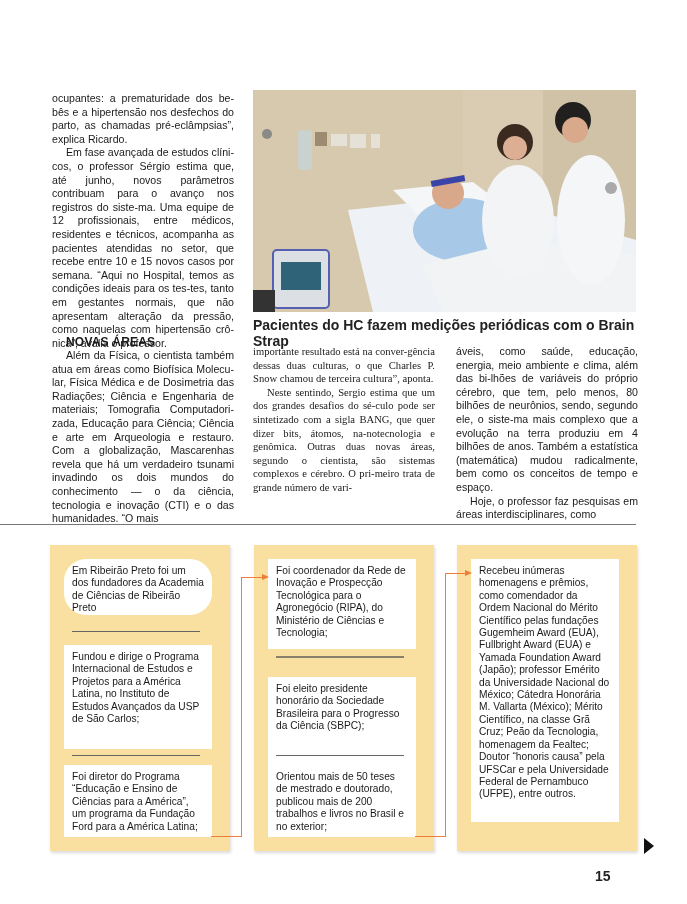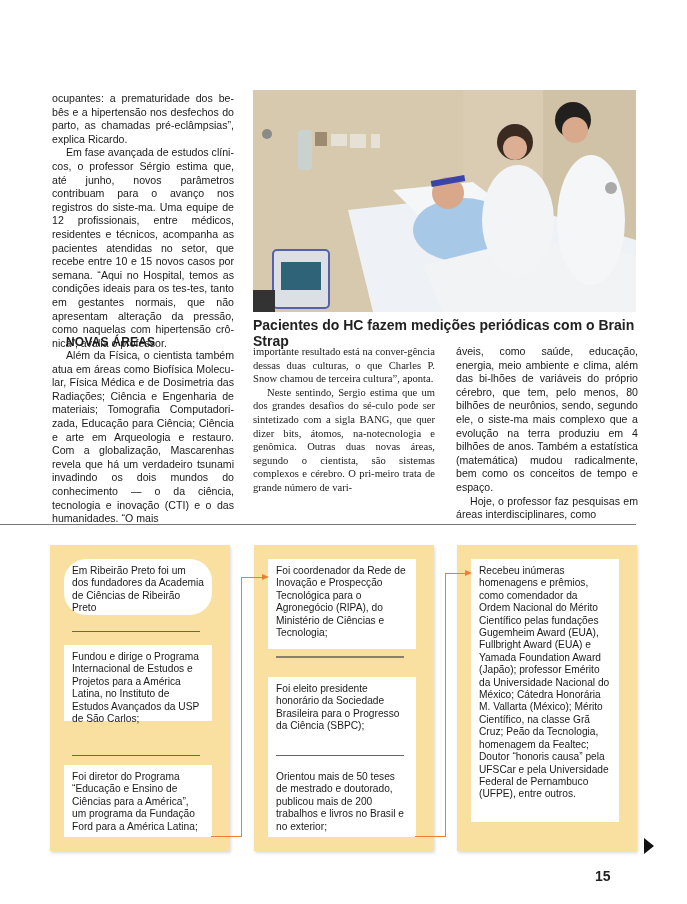--- a/index.html
+++ b/index.html
@@ -96,21 +96,21 @@
 <div id="col3" class="col">
   <p>áveis, como saúde, educação, energia, meio ambiente e clima, além das bi-lhões de variáveis do próprio cérebro, que tem, pelo menos, 80 bilhões de neurônios, sendo, segundo ele, o siste-ma mais complexo que a evolução na terra produziu em 4 bilhões de anos. Também a estatística (matemática) mudou radicalmente, bem como os conceitos de tempo e espaço.</p>
   <p class="indent">Hoje, o professor faz pesquisas em áreas interdisciplinares, como</p>
 </div>
 
 <div class="divider"></div>
 
 <div id="panel1" class="panel">
   <div class="card" style="top:14px; height:56px;border-radius:22px;">Em Ribeirão Preto foi um dos fundadores da Academia de Ciências de Ribeirão Preto</div>
   <div class="sep" style="top:86px;"></div>
-  <div class="card" style="top:100px; height:76px;">Fundou e dirige o Programa Internacional de Estudos e Projetos para a América Latina, no Instituto de Estudos Avançados da USP de São Carlos;</div>
+  <div class="card" style="top:100px; height:104px;">Fundou e dirige o Programa Internacional de Estudos e Projetos para a América Latina, no Instituto de Estudos Avançados da USP de São Carlos;</div>
   <div class="sep" style="top:210px;"></div>
   <div class="card" style="top:220px; height:72px;">Foi diretor do Programa “Educação e Ensino de Ciências para a América”, um programa da Fundação Ford para a América Latina;</div>
 </div>
 
 <div id="panel2" class="panel">
   <div class="card" style="top:14px; height:90px;">Foi coordenador da Rede de Inovação e Prospecção Tecnológica para o Agronegócio (RIPA), do Ministério de Ciências e Tecnologia;</div>
   <div class="sep" style="top:111px; height:2px; background:#8a7f6a;"></div>
   <div class="card" style="top:132px; height:92px;">Foi eleito presidente honorário da Sociedade Brasileira para o Progresso da Ciência (SBPC);</div>
   <div class="sep" style="top:210px;"></div>
   <div class="card" style="top:220px; height:72px;">Orientou mais de 50 teses de mestrado e doutorado, publicou mais de 200 trabalhos e livros no Brasil e no exterior;</div>

